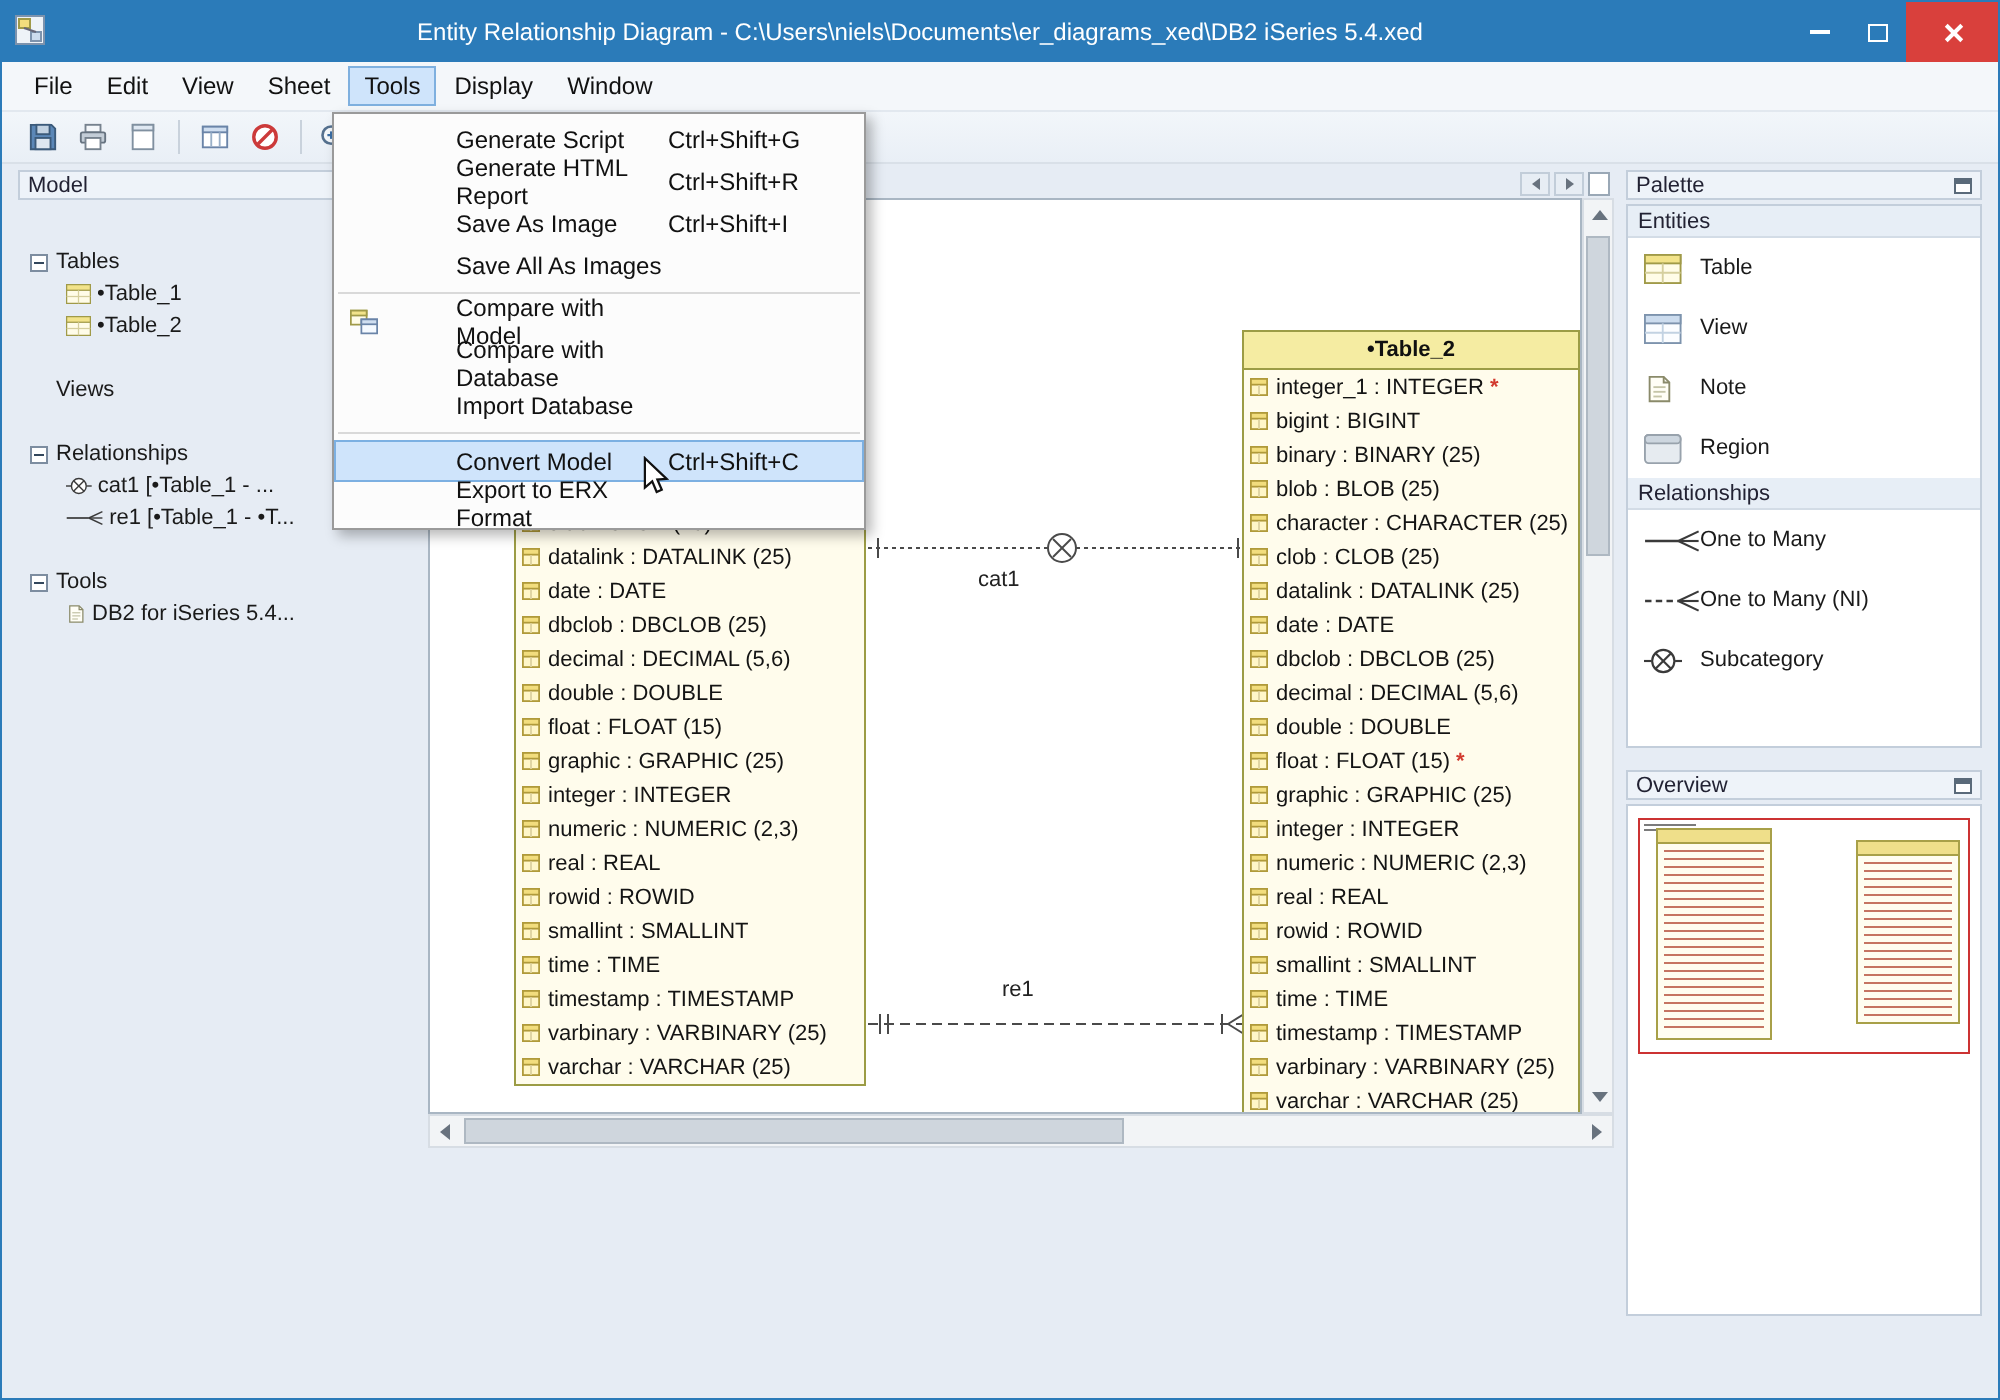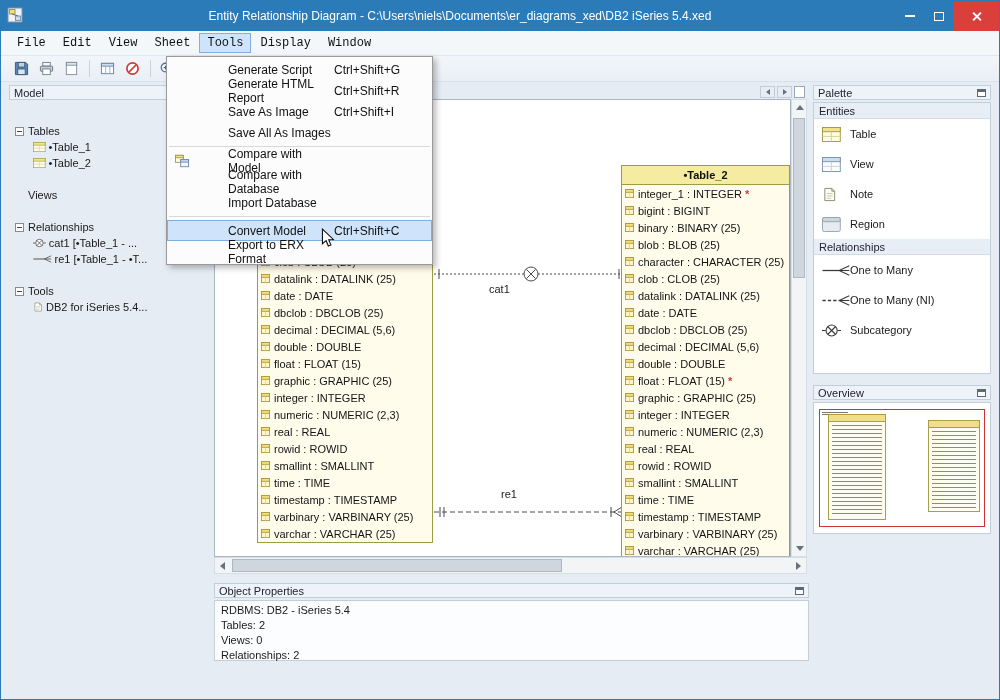--- a/index.html
+++ b/index.html
@@ -20,21 +20,21 @@
   .glyph-max { width:10px; height:9px; border:1px solid #fff; }
   .glyph-close { position:relative; width:11px; height:11px; }
   .glyph-close::before, .glyph-close::after { content:""; position:absolute; left:5px; top:0;
       width:2px; height:11px; background:#fff; }
   .glyph-close::before { transform:rotate(45deg); }
   .glyph-close::after  { transform:rotate(-45deg); }
 
   
   .menubar { position:absolute; left:0; top:30px; width:100%; height:25px; background:#f4f7fa;
              display:flex; align-items:center; padding-left:8px; font-size:12px; color:#111;
-             border-bottom:1px solid #e2e8ef;font-family:Liberation Mono, monospace; }
+             border-bottom:1px solid #e2e8ef; }
   .menu-item { padding:3px 8px; margin-right:1px; }
   .menu-item.active { background:var(--menu-highlight,#cfe4fb); box-shadow:inset 0 0 0 1px #7fb0df; }
   .toolbar { position:absolute; left:0; top:55px; width:100%; height:26px;
              background:linear-gradient(#f2f6fa,#e9eff6); display:flex; align-items:center;
              padding-left:8px; border-bottom:1px solid #d9e0e8; }
   .tb-btn { width:24px; height:22px; display:flex; align-items:center; justify-content:center; margin-right:1px; }
   .tb-btn .icon svg { height:15px; width:auto; display:block; }
   .tb-sep { width:1px; height:17px; background:#c9d2dc; margin:0 5px; }
 
   
@@ -112,21 +112,21 @@
   .rel-stroke { stroke:#4a4a4a; stroke-width:1; fill:none; }
   .subcat-circle { fill:#fff; stroke:#4a4a4a; }
   .rel-label { font-size:11px; fill:#222; font-family:"Liberation Sans",sans-serif; }
 
   
   .objprops { position:absolute; left:213px; top:582px; width:595px; height:78px; }
   .op-content { position:absolute; left:0; top:17px; right:0; bottom:0; background:#fbfdff;
                 border:1px solid #c3cedb; padding:2px 6px; font-size:11px; line-height:15px; color:#1a1a1a; }
 
   
-  .right-panel { position:absolute; left:812px; top:84px; width:178px; height:449px; }
+  .right-panel { position:absolute; left:812px; top:84px; width:178px; height:573px; }
   .palette-box { position:absolute; left:0; top:17px; width:178px; height:272px; background:#fff;
                  border:1px solid #c3cedb; overflow:hidden; }
   .pal-sec { height:16px; background:#e7eef6; border-bottom:1px solid #d3dce6; font-size:11px;
              display:flex; align-items:center; padding-left:5px; color:#223; }
   .pal-item { height:30px; display:flex; align-items:center; padding-left:8px; font-size:11px; color:#1a1a1a; }
   .pal-icon { width:28px; display:inline-flex; }
   .pal-icon svg { height:15px; width:auto; }
   .overview-header { position:absolute; left:0; right:0; top:300px; }
   .overview-box { position:absolute; left:0; right:0; top:317px; bottom:0; background:#fff;
                   border:1px solid #c3cedb; }
@@ -821,32 +821,20 @@
       <span class="sb-btn" style="left:0;top:0;">
           <i class="arr arr-left"></i>
         </span>
       <span class="sb-thumb" style="left:17px;top:1px;bottom:1px;width:330px;"></span>
       <span class="sb-btn" style="right:0;top:0;">
           <i class="arr arr-right"></i>
         </span>
     </div>
   </div>
 
-  <div class="objprops">
-    <div class="panel-header">
-      <span>Object Properties</span>
-      <span class="float-icon"></span>
-    </div>
-    <div class="op-content" id="objprops-lines">
-        <div class="op-line">RDBMS: DB2 - iSeries 5.4</div>
-        <div class="op-line">Tables: 2</div>
-        <div class="op-line">Views: 0</div>
-        <div class="op-line">Relationships: 2</div>
-      </div>
-  </div>
 
   <div class="right-panel">
     <div class="panel-header">
       <span>Palette</span>
       <span class="float-icon"></span>
     </div>
     <div class="palette-box" id="palette-box">
         <div class="pal-sec">Entities</div>
         <div class="pal-item">
           <span class="pal-icon icon">

